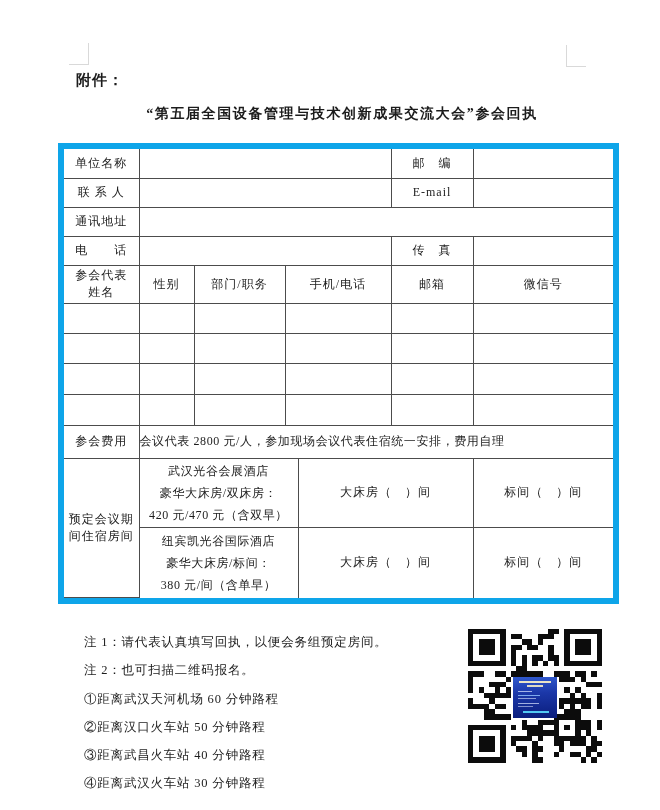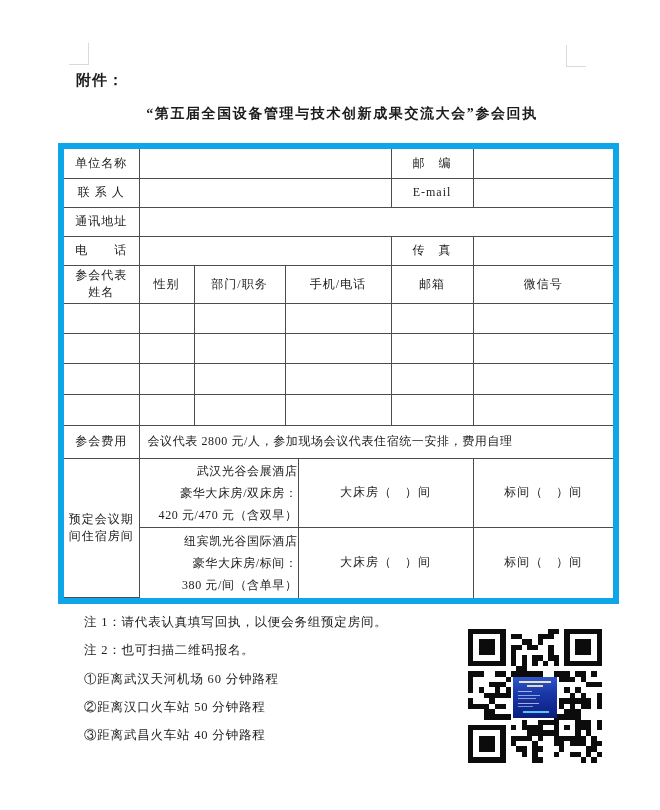--- a/index.html
+++ b/index.html
@@ -15,25 +15,25 @@
   .attachment{position:absolute;left:76px;top:71px;font-size:15px;font-weight:bold;letter-spacing:1px;}
   .doc-title{position:absolute;left:12px;top:105px;width:660px;text-align:center;
     font-size:14px;font-weight:bold;letter-spacing:1.6px;}
   
   .tblwrap{position:absolute;left:58px;top:143px;width:549px;border:6px solid #0ea5e9;background:#fff;}
   table{border-collapse:collapse;table-layout:fixed;width:549px;}
   td{border-right:1px solid #4c4c4c;border-bottom:1px solid #4c4c4c;
      font-size:12px;letter-spacing:1px;text-align:center;vertical-align:middle;padding:0;}
   td.lastcol{border-right:none;}
   tr.lastrow td{border-bottom:none;}
-  td.left{text-align:left;padding-left:8px;letter-spacing:0.6px;}
+  td.left{text-align:left;letter-spacing:0.6px;}
   .two-line{line-height:17px;margin-left:48px;}
-  .hotel-desc{line-height:22px;letter-spacing:0.6px;text-align:right;}
+  .hotel-desc{line-height:22px;letter-spacing:0.6px;}
   
-  .notes{position:absolute;left:84px;top:608px;font-size:12.5px;letter-spacing:0.8px;line-height:28.3px;}
+  .notes{position:absolute;left:84px;top:628px;font-size:12.5px;letter-spacing:0.8px;line-height:28.3px;}
   .notes div{white-space:nowrap;}
   
   .qr{position:absolute;left:468px;top:628px;width:134px;height:135px;background:#fff;}
   .qr svg{position:absolute;inset:0;width:134px;height:135px;}
   .qr-logo{position:absolute;left:45px;top:49px;width:44px;height:41px;
     background:linear-gradient(178deg,#3059ce 0%,#1b37a8 40%,#0a1d7c 100%);}
   .qr-logo .bar{position:absolute;height:2px;background:rgba(255,255,230,0.85);}
   .qr-logo .b1{left:6px;top:4px;width:32px;height:2px;background:rgba(255,245,200,0.9);}
   .qr-logo .b2{left:14px;top:8px;width:16px;height:2px;background:rgba(255,245,200,0.85);}
   .qr-logo .b3{left:5px;top:14px;width:14px;height:1px;background:rgba(220,230,255,0.7);}
@@ -191,20 +191,21 @@
     </tbody>
       </table>
   </div>
 
   <div class="notes">
     <div>注 1：请代表认真填写回执，以便会务组预定房间。</div>
     <div>注 2：也可扫描二维码报名。</div>
     <div>①距离武汉天河机场 60 分钟路程</div>
     <div>②距离汉口火车站 50 分钟路程</div>
     <div>③距离武昌火车站 40 分钟路程</div>
+    <div>④距离武汉火车站 30 分钟路程</div>
   </div>
 
   <div class="qr">
     <svg id="qr-svg" viewBox="0 0 25 25" shape-rendering="crispEdges" fill="#0c0c0c">
         <rect x="0" y="0" width="7" height="7"></rect>
         <rect x="1" y="1" width="5" height="5" fill="#fff"></rect>
         <rect x="2" y="2" width="3" height="3" fill="#0c0c0c"></rect>
         <rect x="18" y="0" width="7" height="7"></rect>
         <rect x="19" y="1" width="5" height="5" fill="#fff"></rect>
         <rect x="20" y="2" width="3" height="3" fill="#0c0c0c"></rect>

